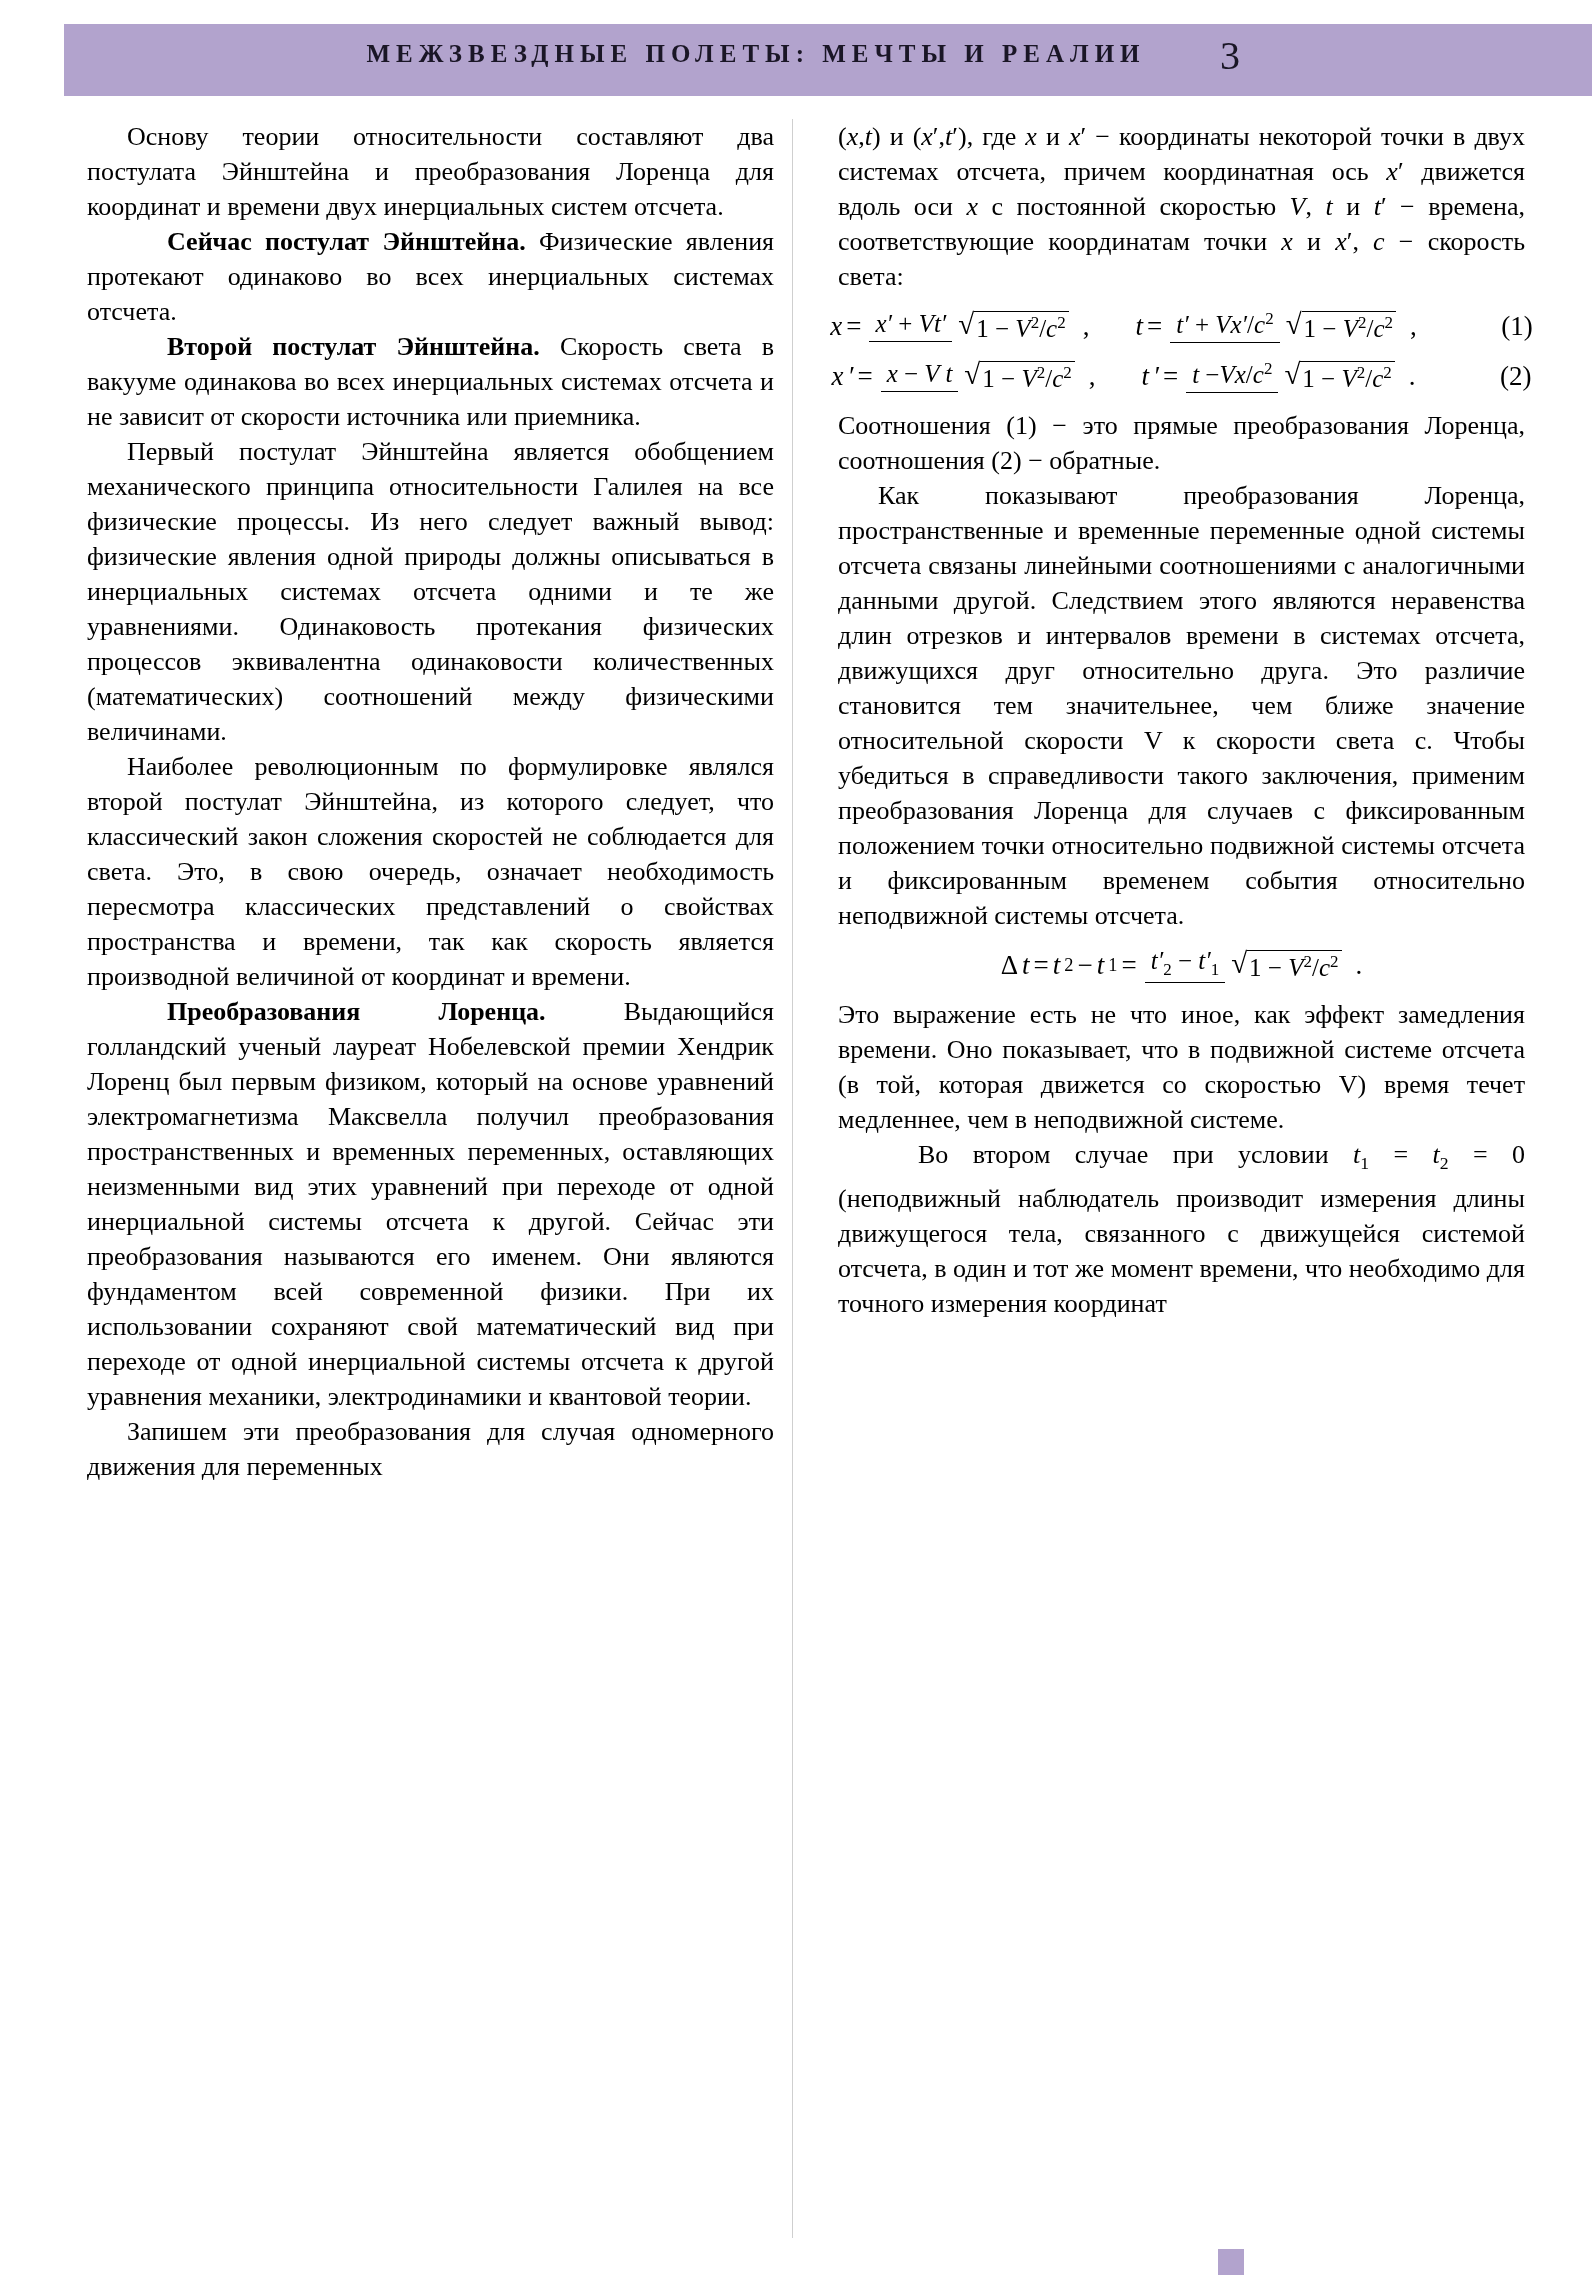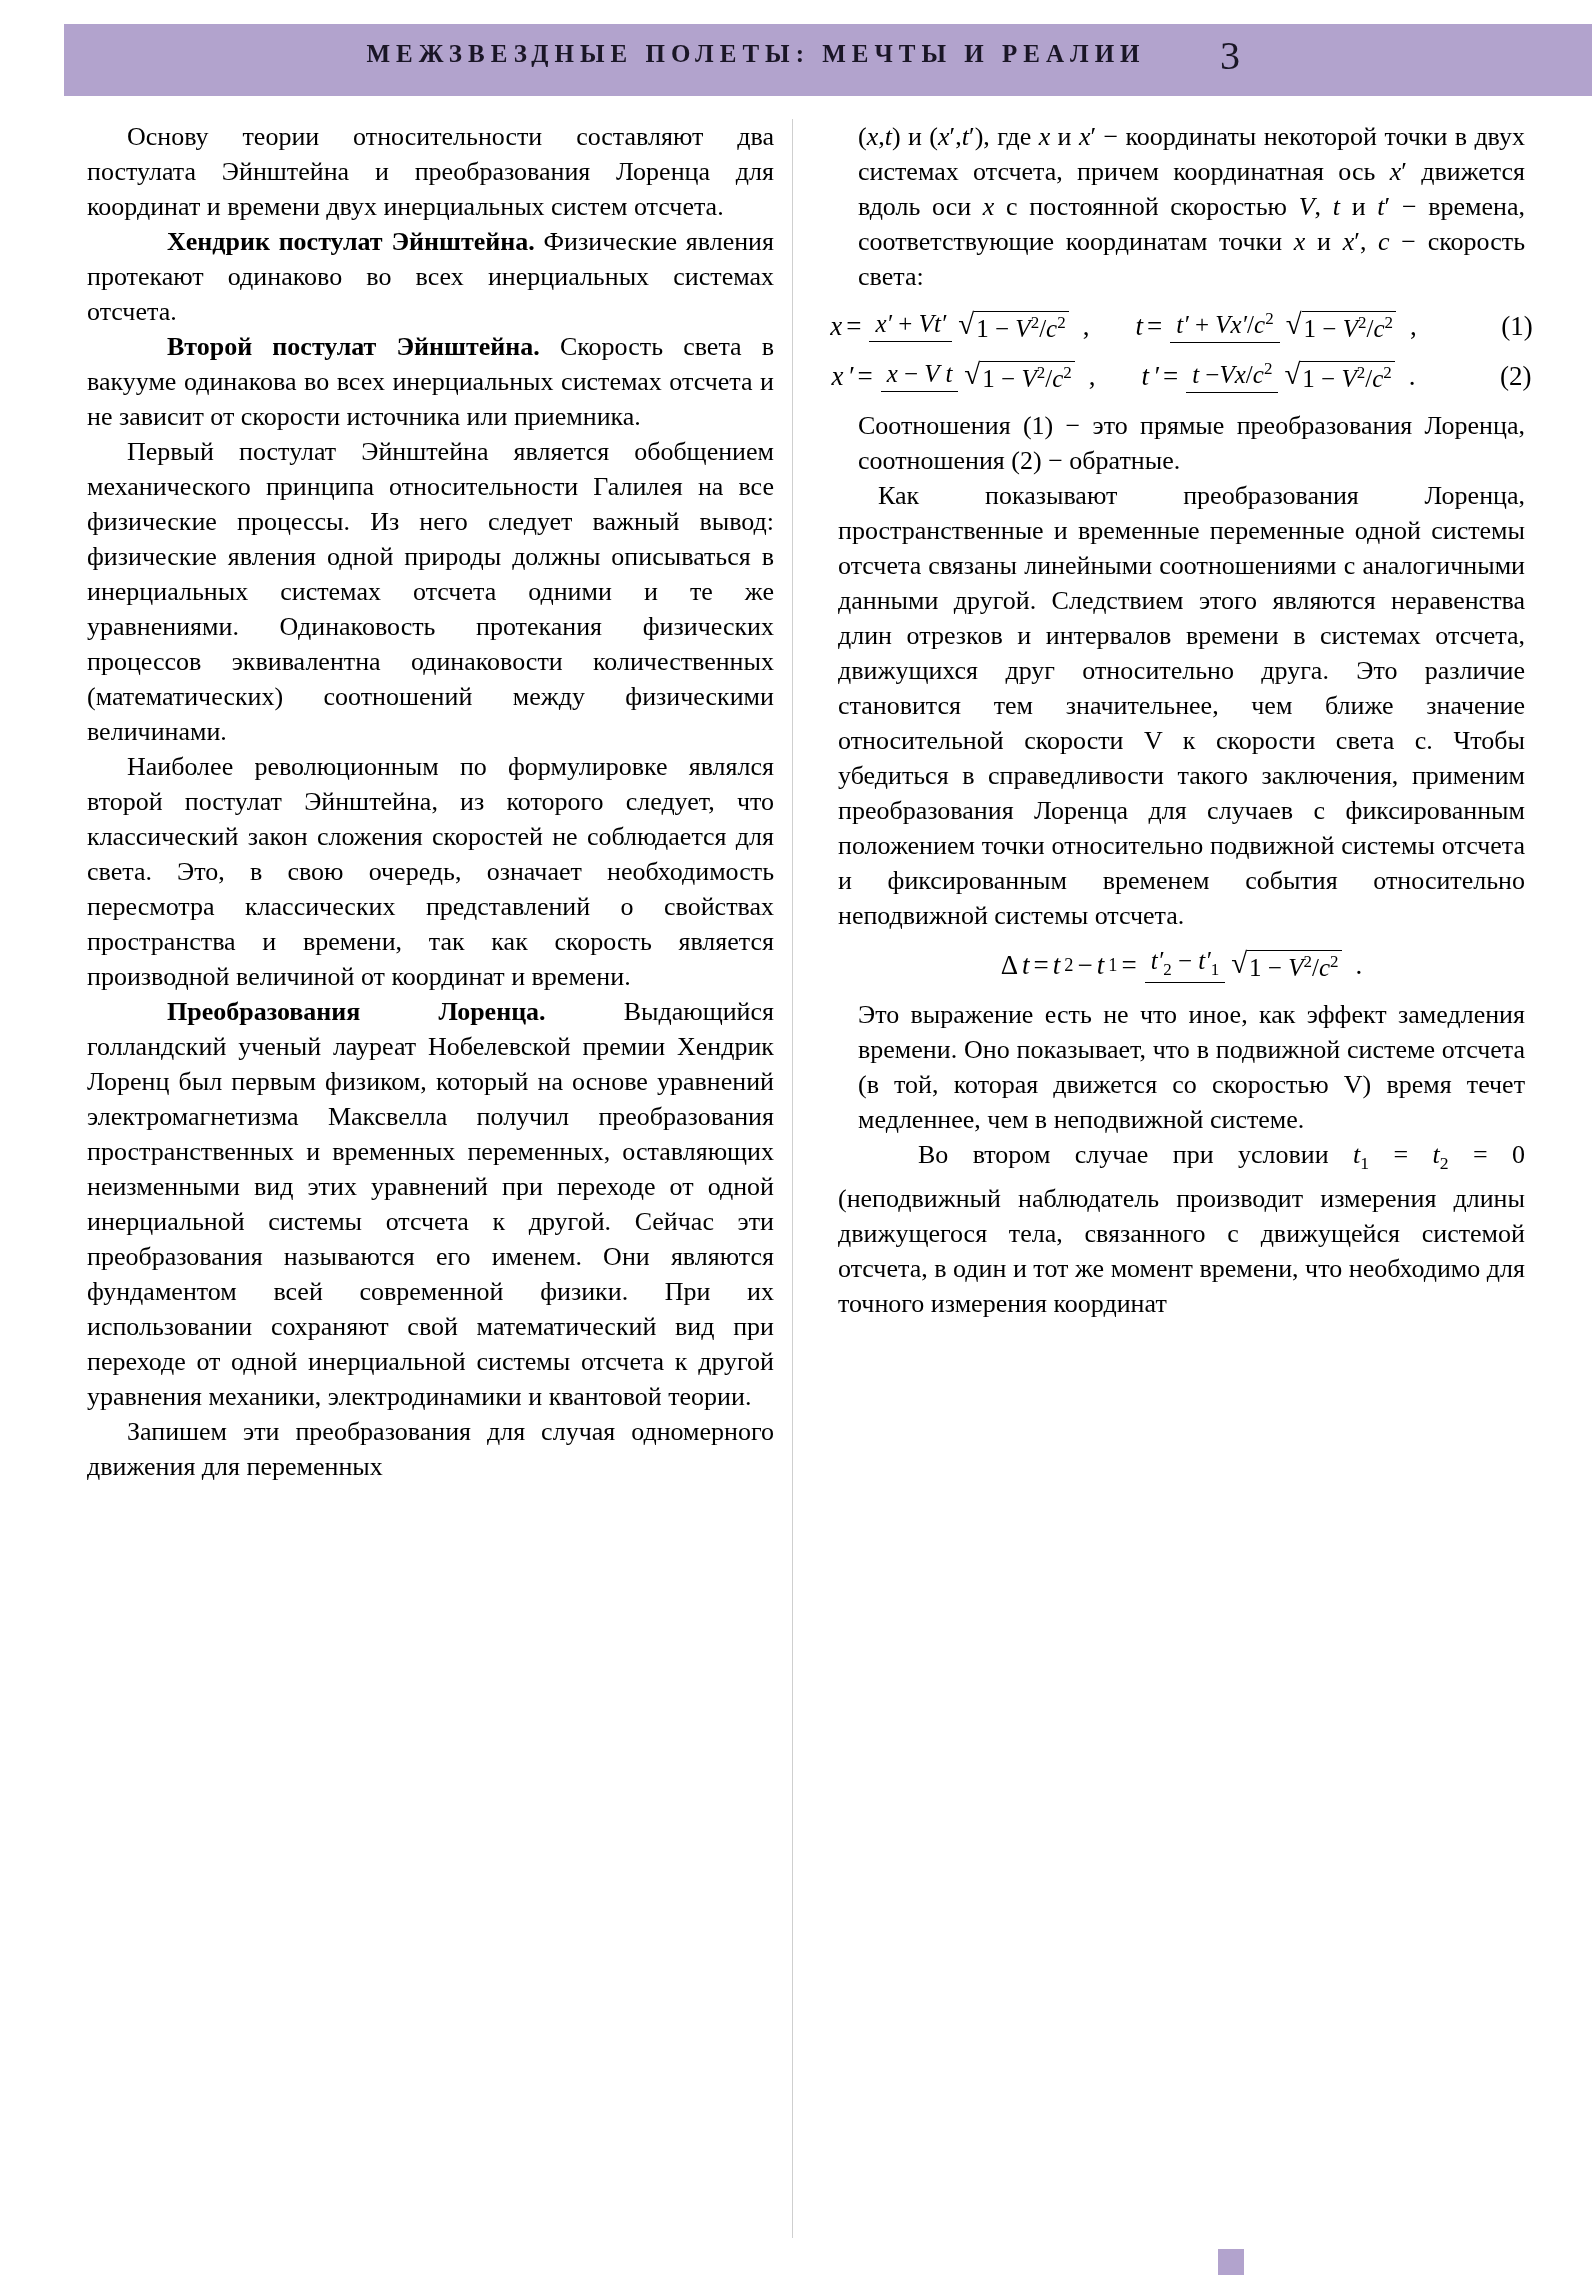--- a/index.html
+++ b/index.html
@@ -74,21 +74,21 @@
     top: 117px;
     width: 1px;
     height: 2119px;
     background: #cfcfcf;
   }
 
   p {
     margin: 0;
     text-indent: 40px;
   }
-  p.noind { text-indent: 0; margin-left: 20px; }
+  p.noind { text-indent: 0; }
   b { font-weight: bold; }
 
   .bottom-mark {
     position: absolute;
     right: 36px;
     bottom: 16px;
     width: 26px;
     height: 26px;
     background: #b2a3cd;
   }
@@ -165,21 +165,21 @@
   <div class="header-band"></div>
   <div class="header-title">МЕЖЗВЕЗДНЫЕ ПОЛЕТЫ: МЕЧТЫ И РЕАЛИИ</div>
   <div class="header-pageno">3</div>
 
   <div class="col-divider"></div>
 
   <div class="col col-left">
 
     <p>Основу теории относительности составляют два постулата Эйнштейна и преобразования Лоренца для координат и времени двух инерциальных систем отсчета.</p>
 
-    <p><span style="display:inline-block;width:40px"></span><b>Хендрик постулат Эйнштейна.</b> <span>Физические явления протекают одинаково во всех инерциальных системах отсчета.</span></p>
+    <p><span style="display:inline-block;width:40px"></span><b>Сейчас постулат Эйнштейна.</b> <span>Физические явления протекают одинаково во всех инерциальных системах отсчета.</span></p>
 
     <p><span style="display:inline-block;width:40px"></span><b>Второй постулат Эйнштейна.</b> <span>Скорость света в вакууме одинакова во всех инерциальных системах отсчета и не зависит от скорости источника или приемника.</span></p>
 
     <p>Первый постулат Эйнштейна является обобщением механического принципа относительности Галилея на все физические процессы. Из него следует важный вывод: физические явления одной природы должны описываться в инерциальных системах отсчета одними и те же уравнениями. Одинаковость протекания физических процессов эквивалентна одинаковости количественных (математических) соотношений между физическими величинами.</p>
 
     <p>Наиболее революционным по формулировке являлся второй постулат Эйнштейна, из которого следует, что классический закон сложения скоростей не соблюдается для света. Это, в свою очередь, означает необходимость пересмотра классических представлений о свойствах пространства и времени, так как скорость является производной величиной от координат и времени.</p>
 
     <p><span style="display:inline-block;width:40px"></span><b>Преобразования Лоренца.</b> <span>Выдающийся голландский ученый лауреат Нобелевской премии Хендрик Лоренц был первым физиком, который на основе уравнений электромагнетизма Максвелла получил преобразования пространственных и временных переменных, оставляющих неизменными вид этих уравнений при переходе от одной инерциальной системы отсчета к другой. Сейчас эти преобразования называются его именем. Они являются фундаментом всей современной физики. При их использовании сохраняют свой математический вид при переходе от одной инерциальной системы отсчета к другой уравнения механики, электродинамики и квантовой теории.</span></p>
 
     <p>Запишем эти преобразования для случая одномерного движения для переменных</p>

